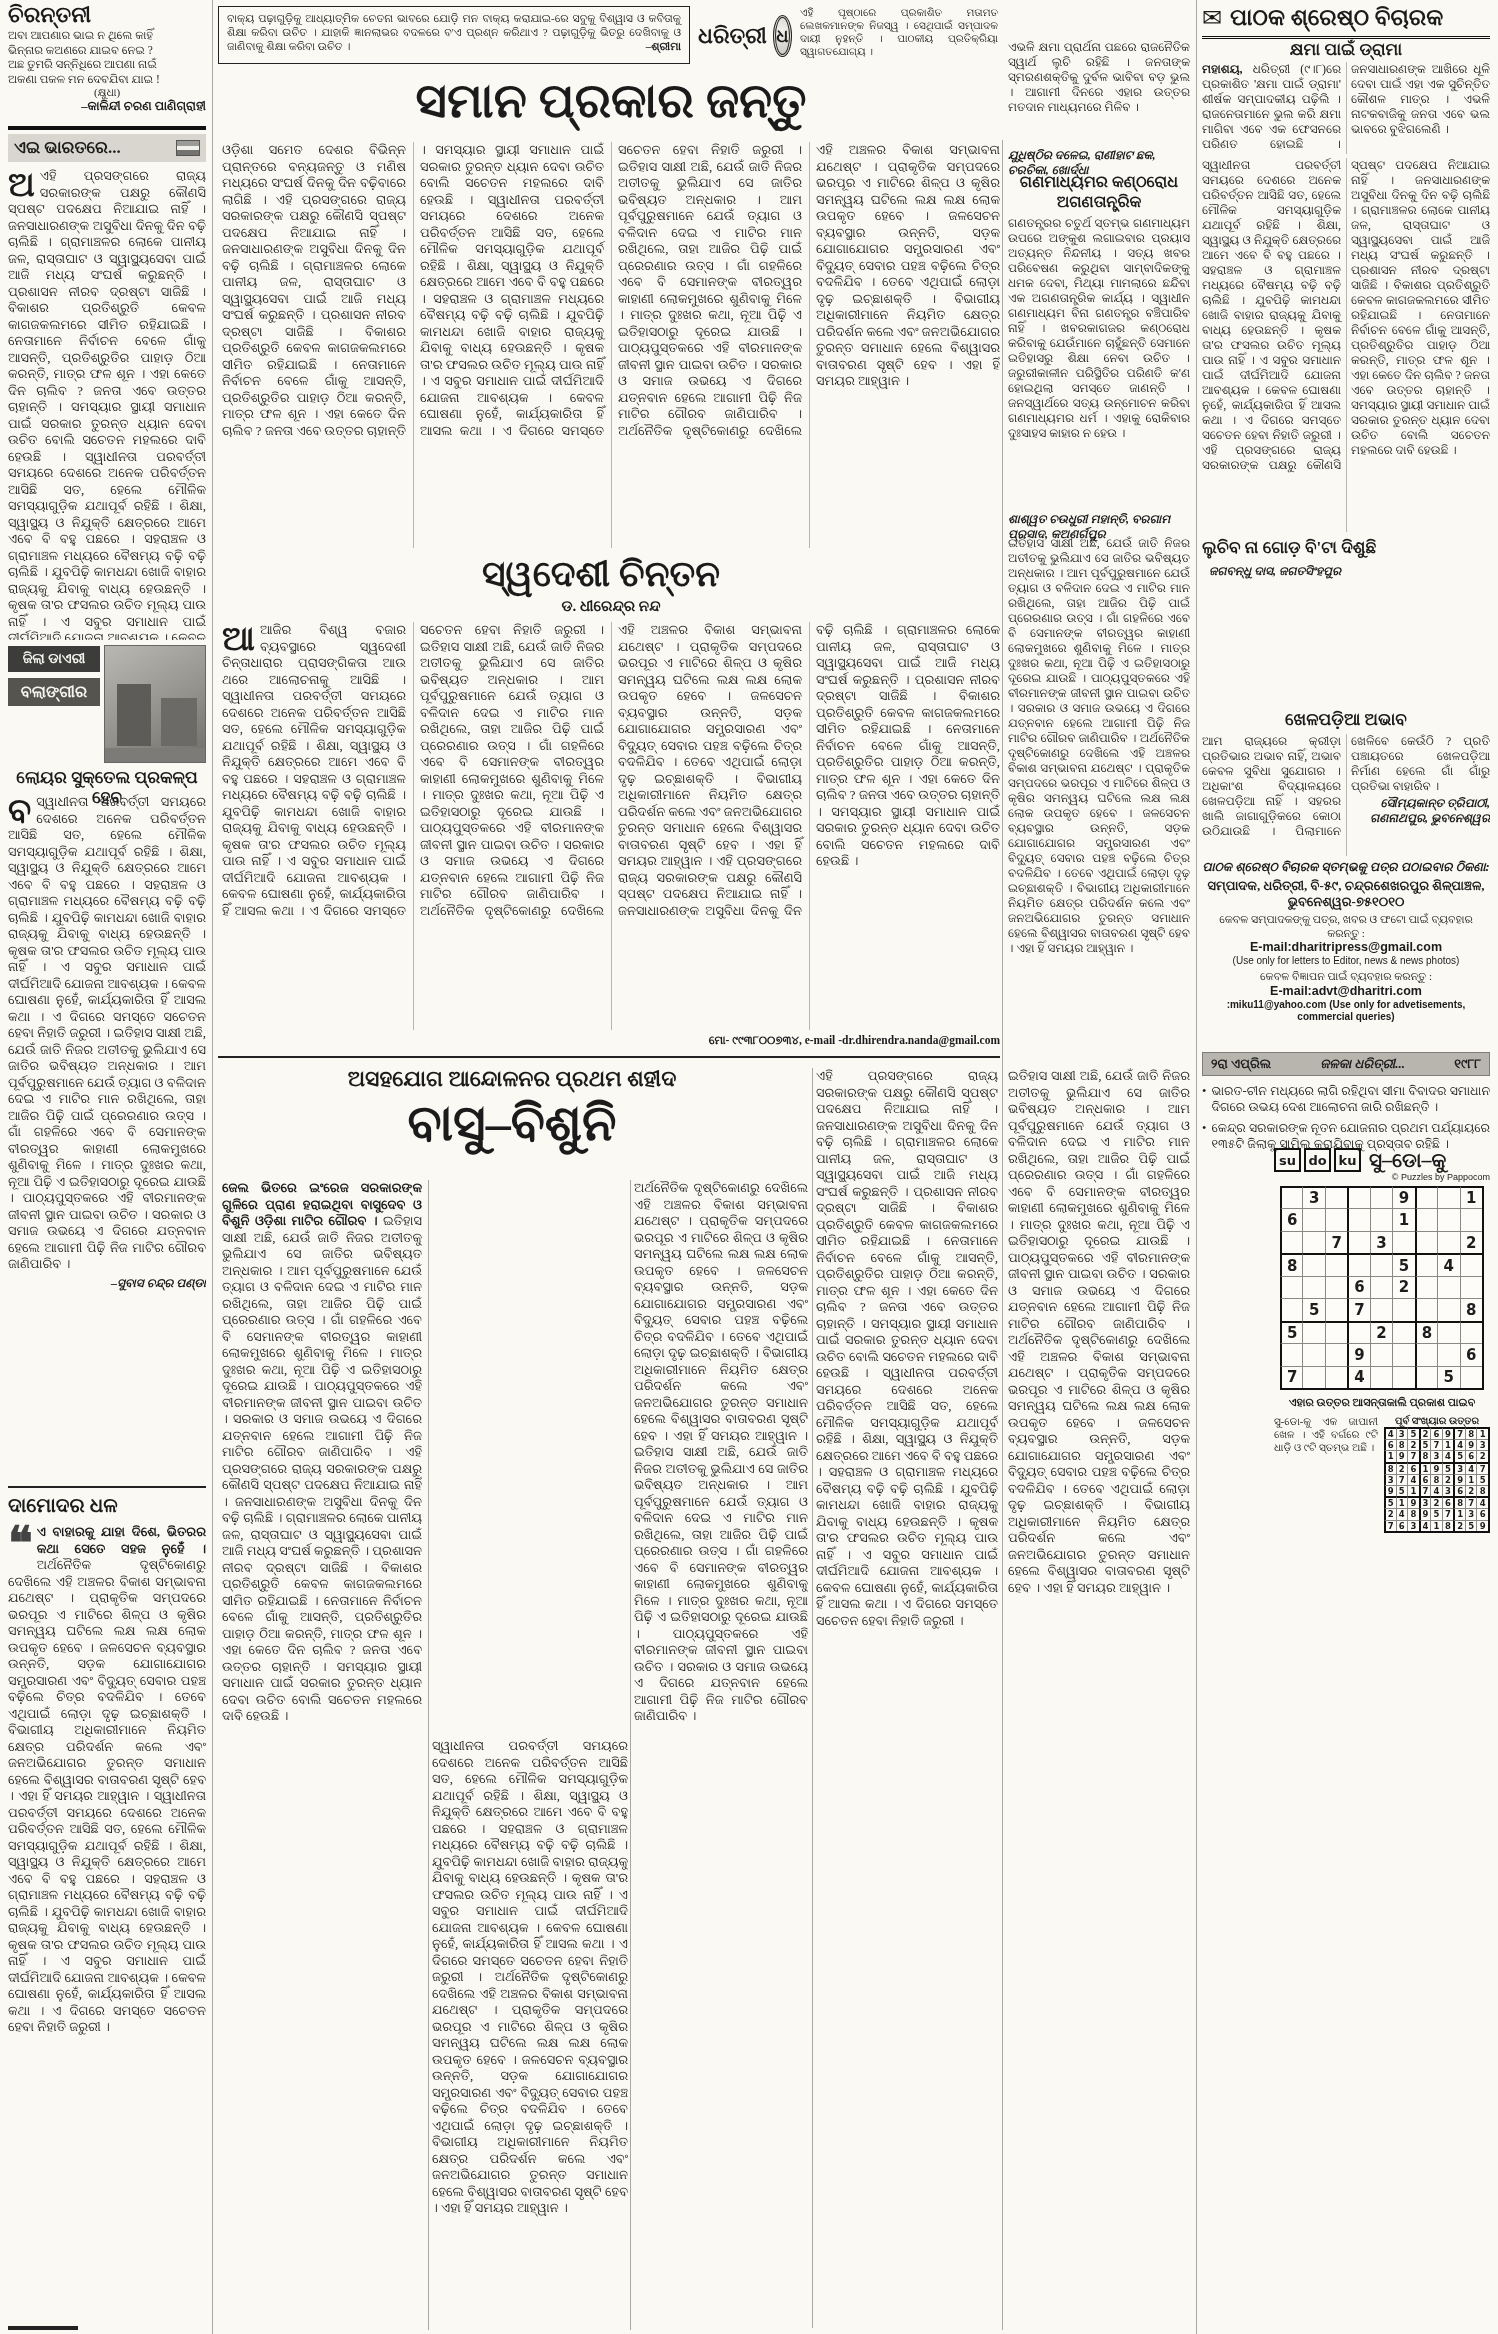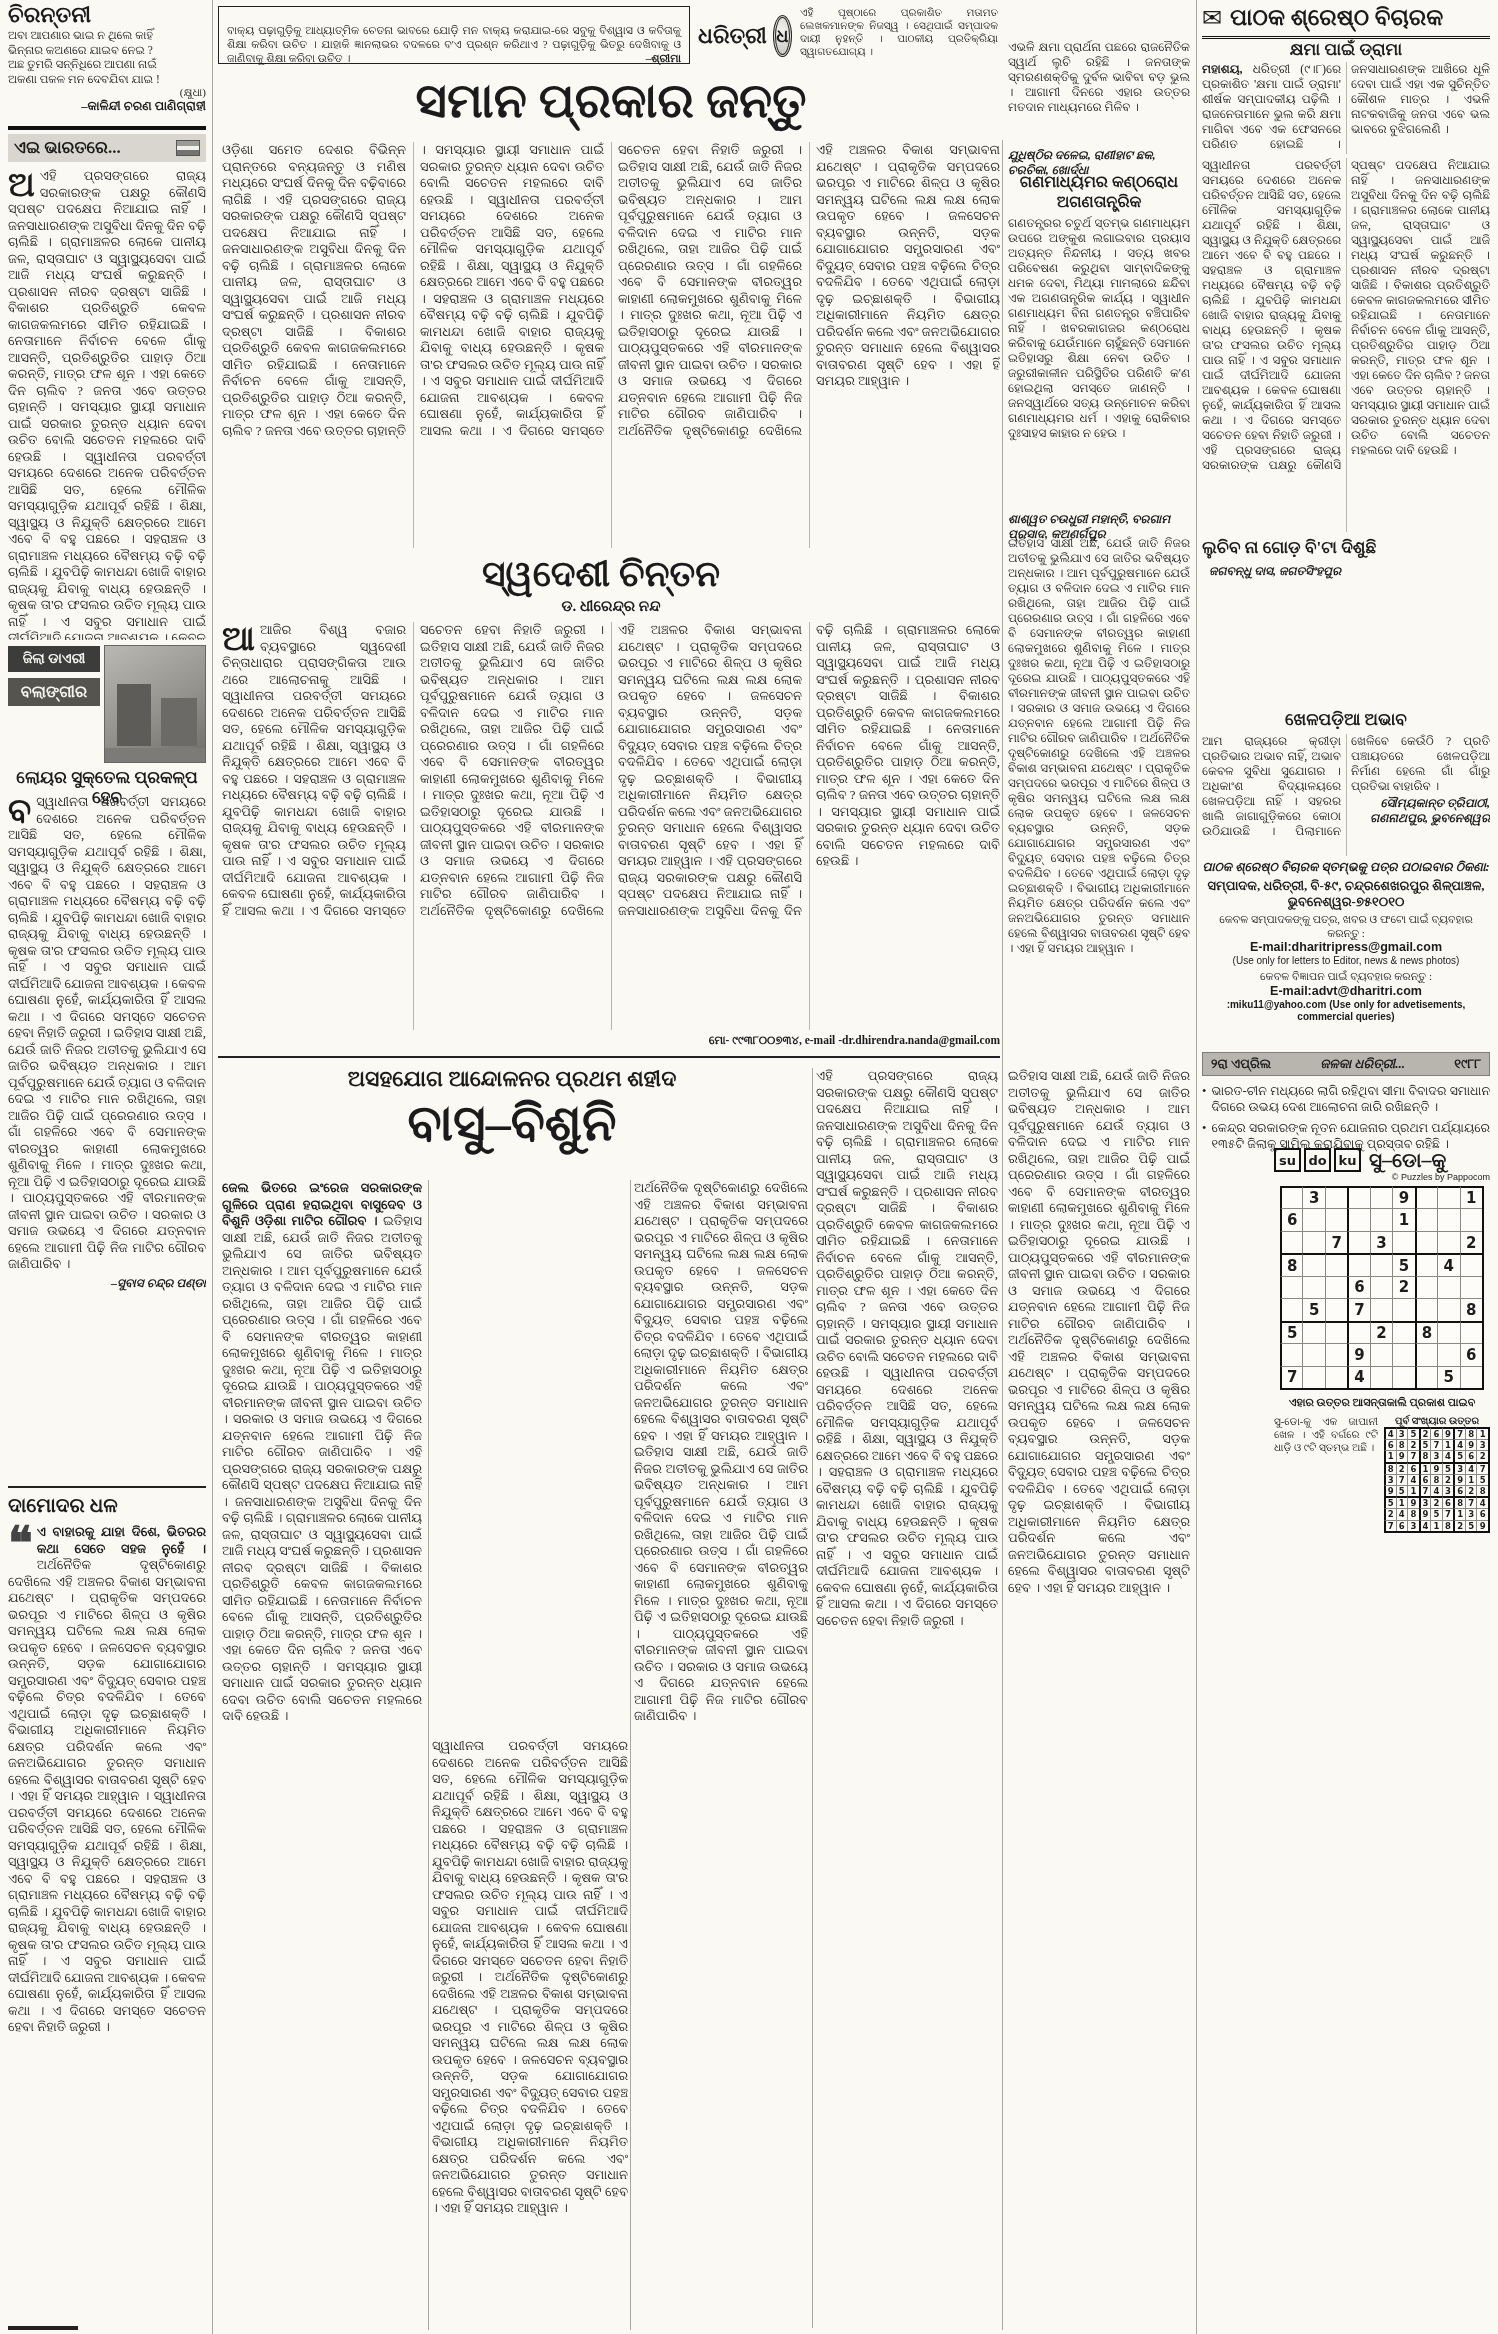--- a/index.html
+++ b/index.html
@@ -65,21 +65,21 @@
   <div class="vr" style="left:428px;top:1180px;height:1150px"></div>
   <div class="vr" style="left:630px;top:1180px;height:1150px"></div>
   <div class="vr" style="left:812px;top:1068px;height:1260px"></div>
 
   <div class="abs" style="left:8px;top:2px;width:198px;height:122px">
     <div style="font-weight:bold;font-size:22px">ଚିରନ୍ତନୀ</div>
     <div class="verse">ଅବା ଆପଣାର ଭାଇ ନ ଥିଲେ କାହିଁ
 ଭିନ୍ନାର କଅଣରେ ଯାଇବ ନେଇ ?
 ଅଛ ତୁମରି ସନ୍ନିଧିରେ ଆପଣା ନାଇଁ
 ଅକଣା ପକଳ ମନ ଦେବଯିବା ଯାଇ !</div>
-    <div style="text-align:right;font-size:11px">(କ୍ଷୁଧା)</div>
+    <div style="text-align:center;font-size:11px">(କ୍ଷୁଧା)</div>
     <div style="text-align:right;font-weight:bold;font-size:12.5px">–କାଳିନ୍ଦୀ ଚରଣ ପାଣିଗ୍ରାହୀ</div>
   </div>
   <div class="abs" style="left:8px;top:126px;width:198px;height:4px;background:#111"></div>
 
   <div class="abs band" style="left:8px;top:134px;width:198px;height:28px">
     <span style="font-weight:bold;font-size:17px">ଏଇ ଭାରତରେ...</span>
     <span class="flagicon">
       <i style="background:#9a9a96"></i>
         <i style="background:#f1f0ea"></i>
         <i style="background:#73736f"></i>
@@ -109,21 +109,21 @@
   <div class="hrule" style="left:8px;top:1486px;width:198px"></div>
   <div class="hed-left" style="left:8px;top:1494px;width:198px;font-size:20px">ଦାମୋଦର ଧଳ</div>
   <div class="abs txt" style="left:8px;top:1524px;width:198px;height:800px">
     <span class="bigquote">❝</span>
     <span style="font-weight:bold">ଏ ବାହାରକୁ ଯାହା ଦିଶେ, ଭିତରର କଥା ସେତେ ସହଜ ନୁହେଁ ।</span>
     <span>ଅର୍ଥନୈତିକ ଦୃଷ୍ଟିକୋଣରୁ ଦେଖିଲେ ଏହି ଅଞ୍ଚଳର ବିକାଶ ସମ୍ଭାବନା ଯଥେଷ୍ଟ । ପ୍ରାକୃତିକ ସମ୍ପଦରେ ଭରପୂର ଏ ମାଟିରେ ଶିଳ୍ପ ଓ କୃଷିର ସମନ୍ୱୟ ଘଟିଲେ ଲକ୍ଷ ଲକ୍ଷ ଲୋକ ଉପକୃତ ହେବେ । ଜଳସେଚନ ବ୍ୟବସ୍ଥାର ଉନ୍ନତି, ସଡ଼କ ଯୋଗାଯୋଗର ସମ୍ପ୍ରସାରଣ ଏବଂ ବିଦ୍ୟୁତ୍ ସେବାର ପହଞ୍ଚ ବଢ଼ିଲେ ଚିତ୍ର ବଦଳିଯିବ । ତେବେ ଏଥିପାଇଁ ଲୋଡ଼ା ଦୃଢ଼ ଇଚ୍ଛାଶକ୍ତି । ବିଭାଗୀୟ ଅଧିକାରୀମାନେ ନିୟମିତ କ୍ଷେତ୍ର ପରିଦର୍ଶନ କଲେ ଏବଂ ଜନଅଭିଯୋଗର ତୁରନ୍ତ ସମାଧାନ ହେଲେ ବିଶ୍ୱାସର ବାତାବରଣ ସୃଷ୍ଟି ହେବ । ଏହା ହିଁ ସମୟର ଆହ୍ୱାନ ।</span>
     <span>ସ୍ୱାଧୀନତା ପରବର୍ତ୍ତୀ ସମୟରେ ଦେଶରେ ଅନେକ ପରିବର୍ତ୍ତନ ଆସିଛି ସତ, ହେଲେ ମୌଳିକ ସମସ୍ୟାଗୁଡ଼ିକ ଯଥାପୂର୍ବ ରହିଛି । ଶିକ୍ଷା, ସ୍ୱାସ୍ଥ୍ୟ ଓ ନିଯୁକ୍ତି କ୍ଷେତ୍ରରେ ଆମେ ଏବେ ବି ବହୁ ପଛରେ । ସହରାଞ୍ଚଳ ଓ ଗ୍ରାମାଞ୍ଚଳ ମଧ୍ୟରେ ବୈଷମ୍ୟ ବଢ଼ି ବଢ଼ି ଚାଲିଛି । ଯୁବପିଢ଼ି କାମଧନ୍ଦା ଖୋଜି ବାହାର ରାଜ୍ୟକୁ ଯିବାକୁ ବାଧ୍ୟ ହେଉଛନ୍ତି । କୃଷକ ତା'ର ଫସଲର ଉଚିତ ମୂଲ୍ୟ ପାଉ ନାହିଁ । ଏ ସବୁର ସମାଧାନ ପାଇଁ ଦୀର୍ଘମିଆଦି ଯୋଜନା ଆବଶ୍ୟକ । କେବଳ ଘୋଷଣା ନୁହେଁ, କାର୍ଯ୍ୟକାରିତା ହିଁ ଆସଲ କଥା । ଏ ଦିଗରେ ସମସ୍ତେ ସଚେତନ ହେବା ନିହାତି ଜରୁରୀ ।</span>
   </div>
   <div class="abs" style="left:8px;top:2326px;width:70px;height:4px;background:#222"></div>
 
-  <div class="abs" style="left:218px;top:6px;width:472px;height:58px;border:1.5px solid #222;padding:16px 8px;font-size:11px;line-height:14px;text-align:justify">
+  <div class="abs" style="left:218px;top:6px;width:472px;height:58px;border:1.5px solid #222;padding:4px 8px;font-size:11px;line-height:14px;text-align:justify">
     <span>ବାକ୍ୟ ପଢ଼ାଗୁଡ଼ିକୁ ଆଧ୍ୟାତ୍ମିକ ଚେତନା ଭାବରେ ଯୋଡ଼ି ମନ ବାକ୍ୟ କରାଯାଇ-ରେ ସବୁକୁ ବିଶ୍ୱାସ ଓ କବିତାକୁ ଶିକ୍ଷା କରିବା ଉଚିତ । ଯାହାକି ଜ୍ଞାନଲାଭର ବଦଳରେ ବ'ଏ ପ୍ରଶ୍ନ କରିଥାଏ ? ପଢ଼ାଗୁଡ଼ିକୁ ଭିତରୁ ଦେଖିବାକୁ ଓ ଜାଣିବାକୁ ଶିକ୍ଷା କରିବା ଉଚିତ ।</span>
     <span style="float:right;font-weight:bold">–ଶ୍ରୀମା</span>
   </div>
   <div class="abs" style="left:698px;top:8px;width:94px;height:56px;display:flex;align-items:center;gap:6px">
     <span style="font-weight:bold;font-size:22px">ଧରିତ୍ରୀ</span>
     <span class="emblem">ଧ</span>
   </div>
   <div class="abs txt sm" style="left:800px;top:6px;width:198px;height:60px;font-size:10.5px;line-height:13px">ଏହି ପୃଷ୍ଠାରେ ପ୍ରକାଶିତ ମତାମତ ଲେଖକମାନଙ୍କ ନିଜସ୍ୱ । ସେଥିପାଇଁ ସମ୍ପାଦକ ଦାୟୀ ନୁହନ୍ତି । ପାଠକୀୟ ପ୍ରତିକ୍ରିୟା ସ୍ୱାଗତଯୋଗ୍ୟ ।</div>
 
   <div class="hed" style="left:222px;top:72px;width:778px;font-size:48px;line-height:58px">ସମାନ ପ୍ରକାର ଜନ୍ତୁ</div>

